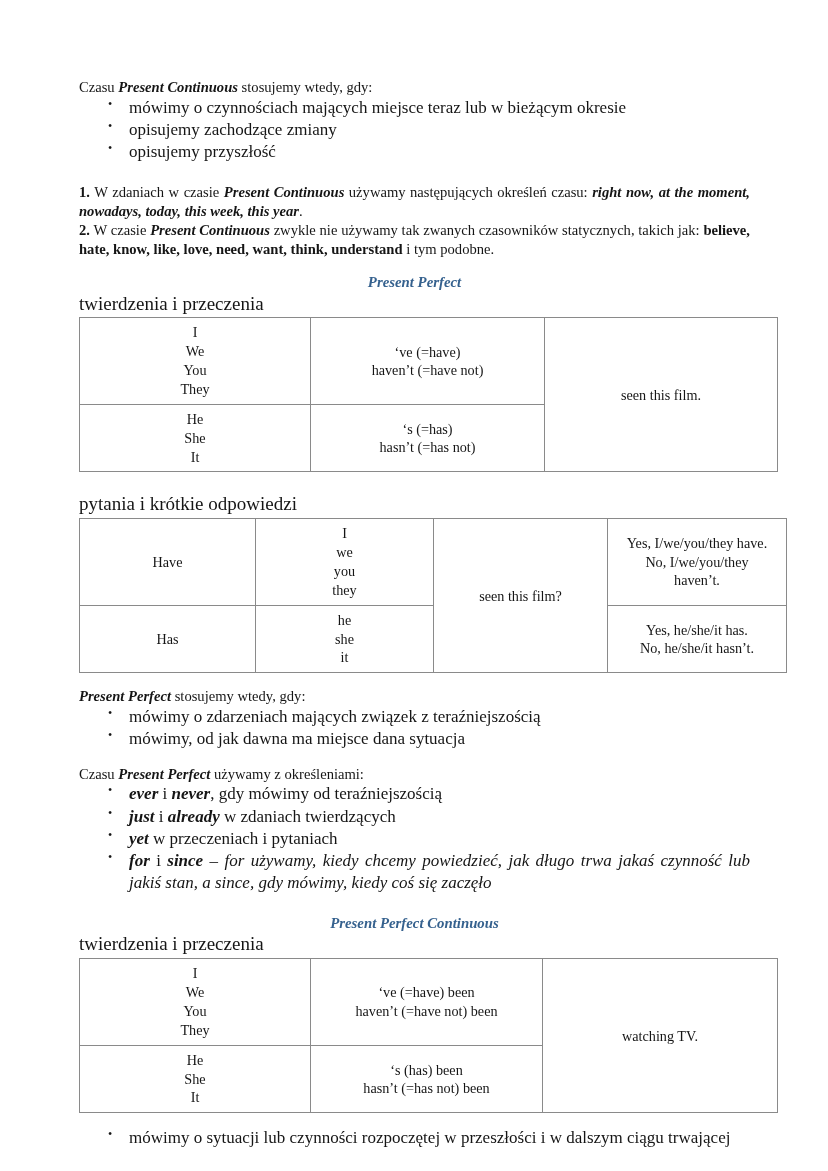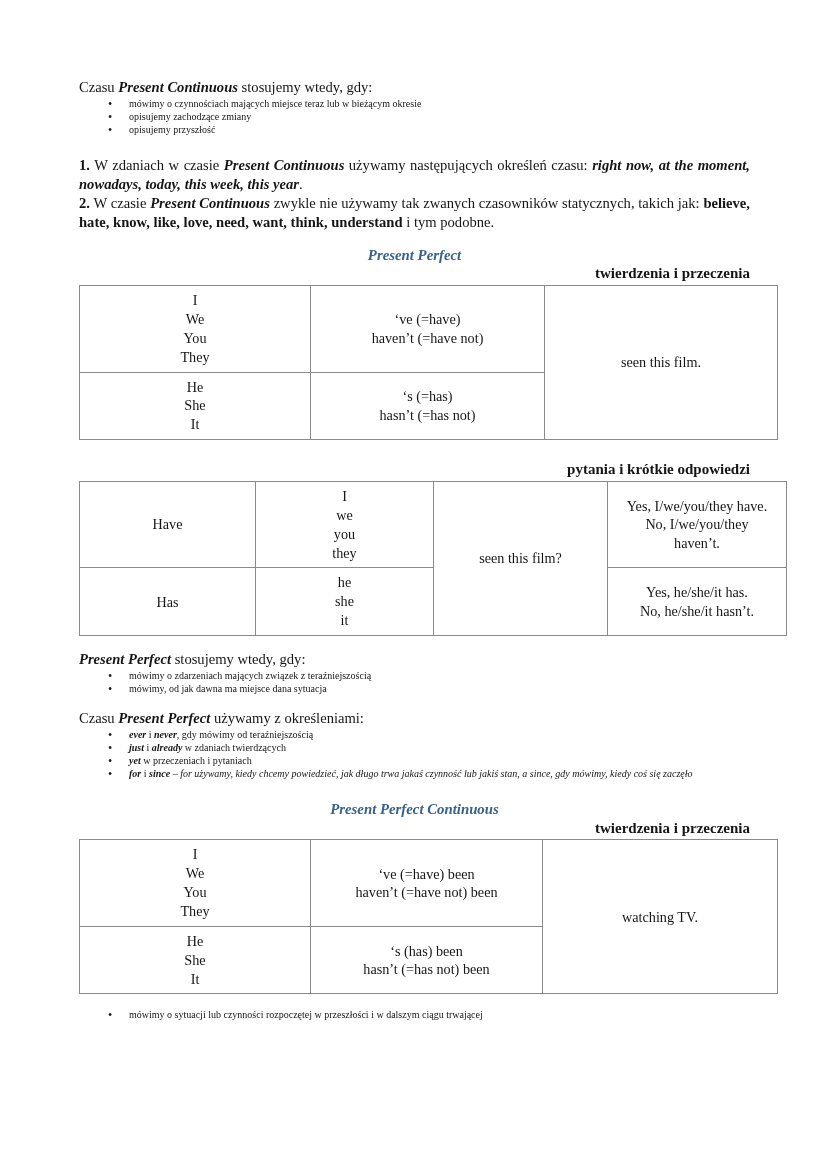--- a/index.html
+++ b/index.html
@@ -42,21 +42,21 @@
   .i  { font-style: italic; }
 
   ul.bullets {
     list-style: none;
     margin: 0;
     padding: 0;
   }
   ul.bullets > li {
     position: relative;
     padding-left: 50px;
-    font-size: 10px;
+    font-size: 17px;
     line-height: 1.30;
     margin: 0;
   }
   ul.bullets > li::before {
     content: "\2022";
     position: absolute;
     left: 29px;
     top: -1px;
     font-size: 12px;
     line-height: 1.35;
@@ -67,23 +67,23 @@
 
   
   .tense-title {
     text-align: center;
     font-weight: bold;
     font-style: italic;
     font-size: 14.8px;
     line-height: 1.25;
   }
   .sub-title {
-    text-align: right;
-    font-weight: bold;
-    font-size: 15px;
+    text-align: left;
+    font-weight: normal;
+    font-size: 19px;
     line-height: 1.25;
     margin-bottom: 2px;
   }
 
   
   table.grammar {
     border-collapse: collapse;
     width: 671px;
     table-layout: fixed;
     font-size: 14.2px;

